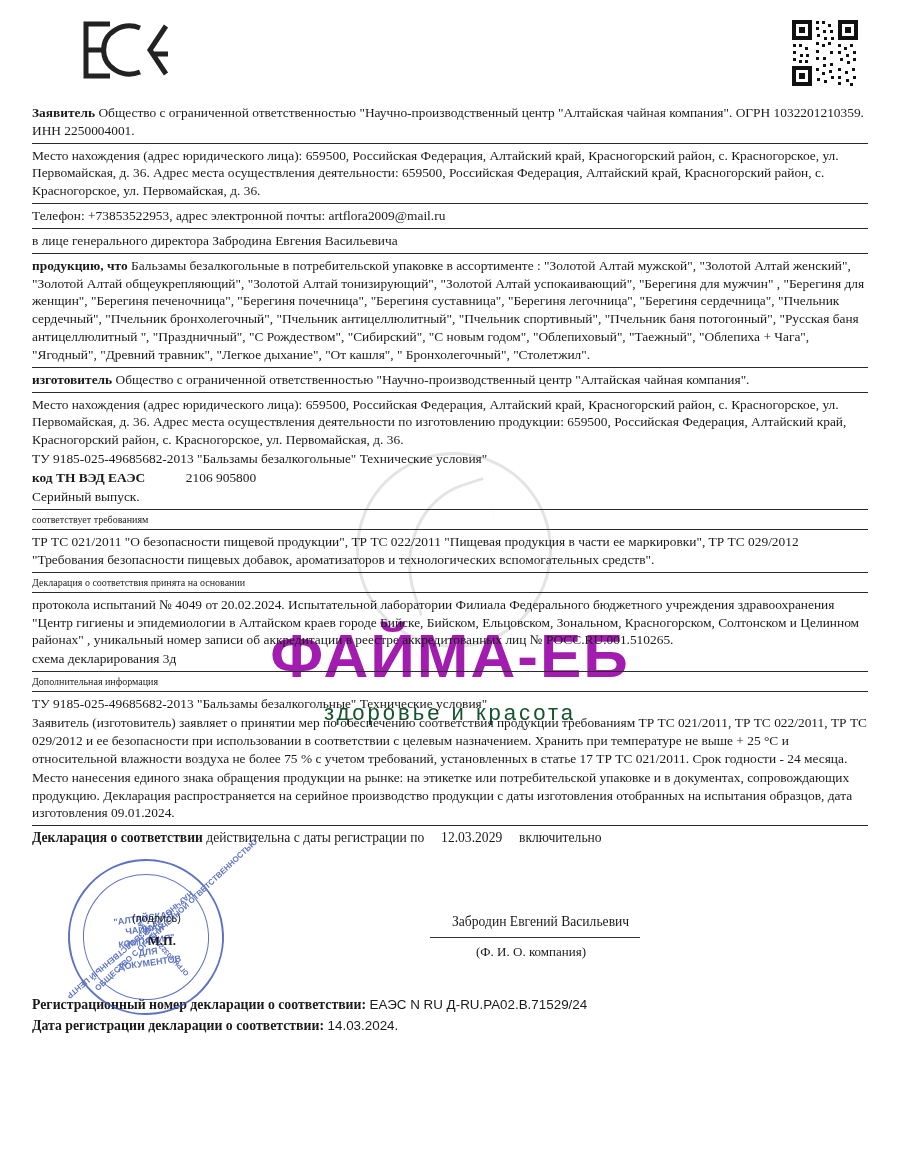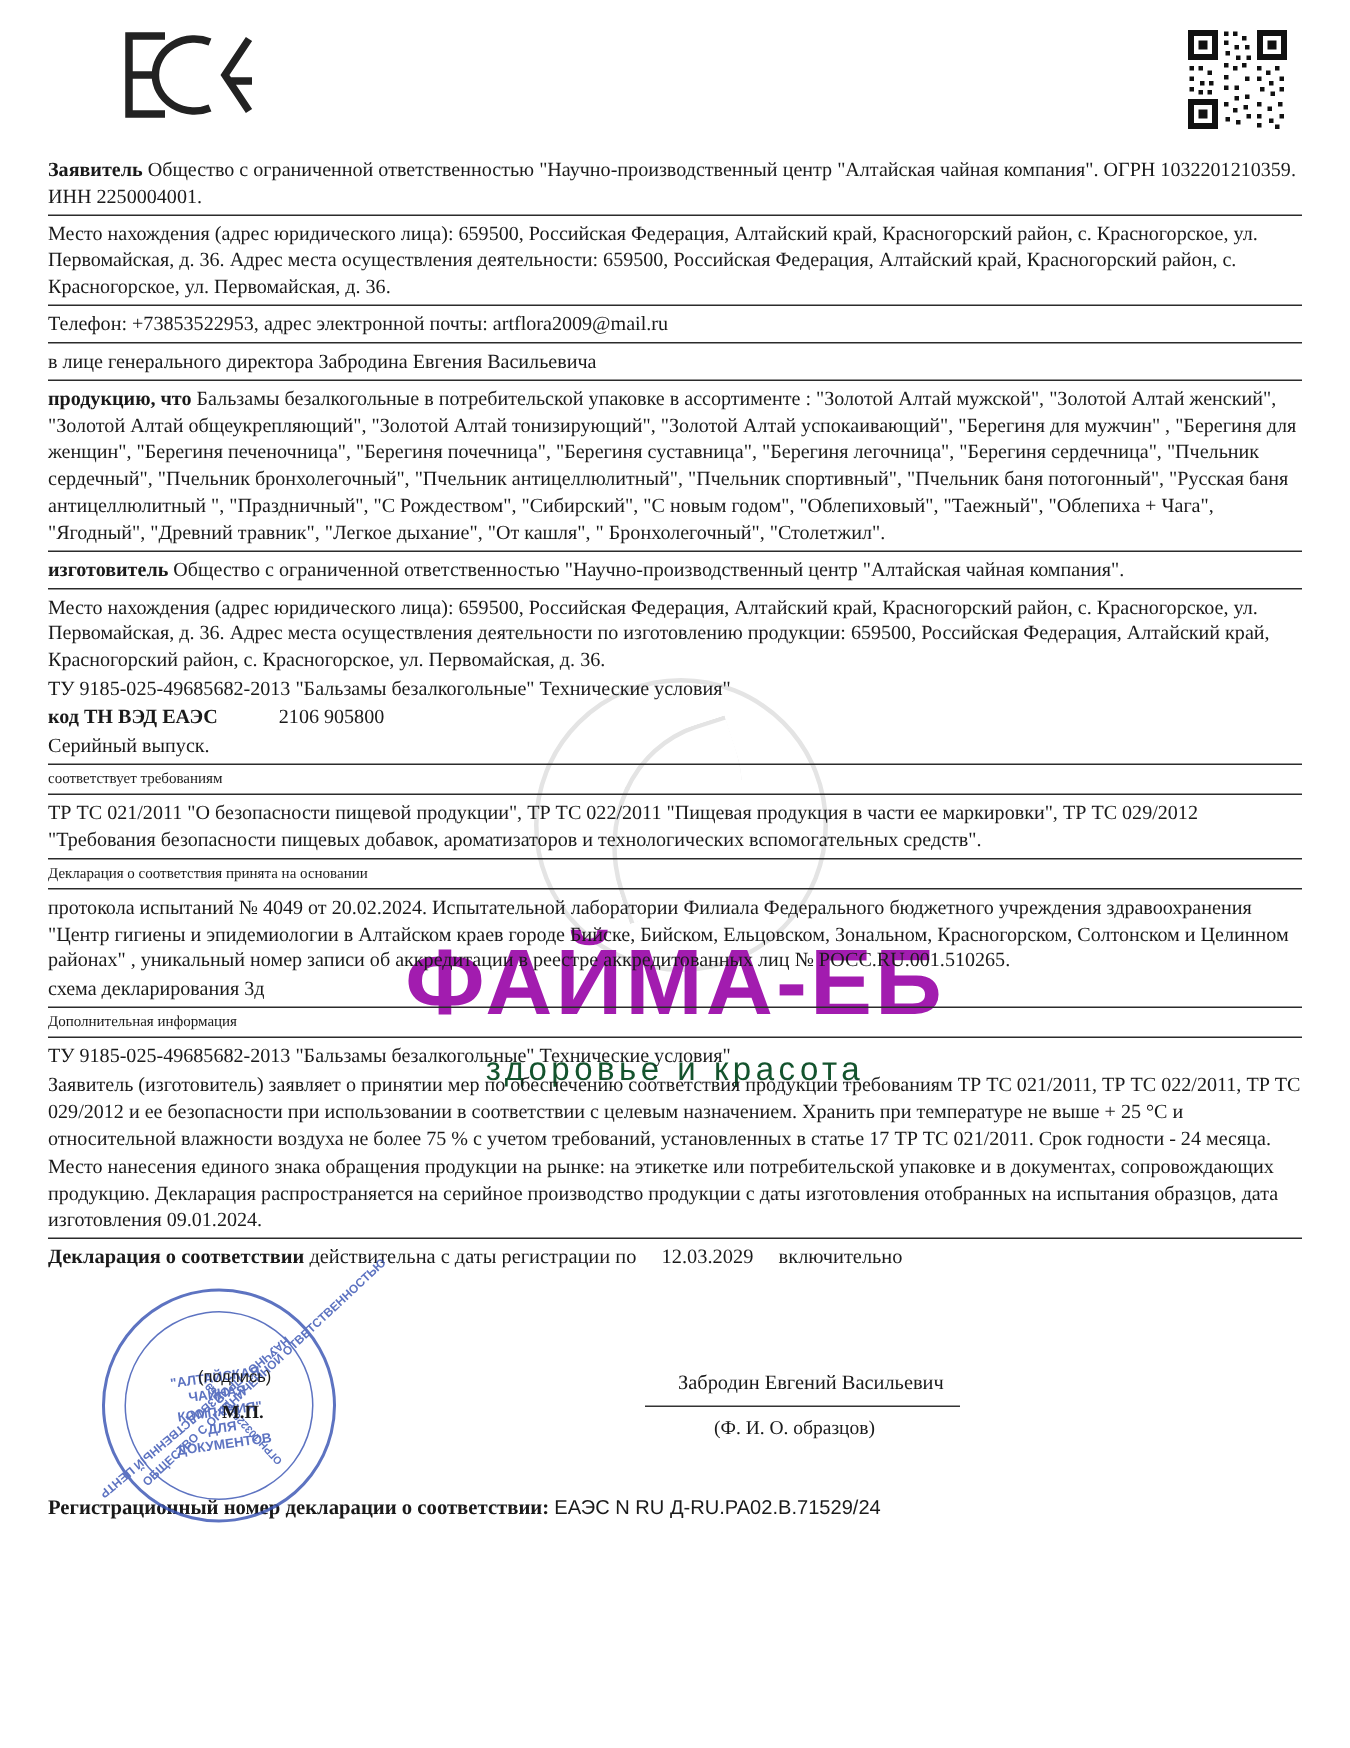--- a/index.html
+++ b/index.html
@@ -418,25 +418,29 @@
             <div>ДЛЯ</div>
             <div>ДОКУМЕНТОВ</div>
           </div>
         </div>
 
         <div class="sig-podpis">(подпись)</div>
         <div class="sig-mp">М.П.</div>
 
         <div class="sig-name">Забродин Евгений Васильевич</div>
         <div class="sig-line"></div>
-        <div class="sig-caption">(Ф. И. О. образцов)</div>
+        <div class="sig-caption">(Ф. И. О. компания)</div>
       </div>
 
       <div class="footer">
         <div>
           <span class="lbl">Регистрационный номер декларации о соответствии:</span>
           <span class="val">ЕАЭС N RU Д-RU.PA02.В.71529/24</span>
         </div>
+        <div>
+          <span class="lbl">Дата регистрации декларации о соответствии:</span>
+          <span class="val">14.03.2024.</span>
+        </div>
       </div>
 
     </div>
   </div>
 </div>
 
 </body></html>

